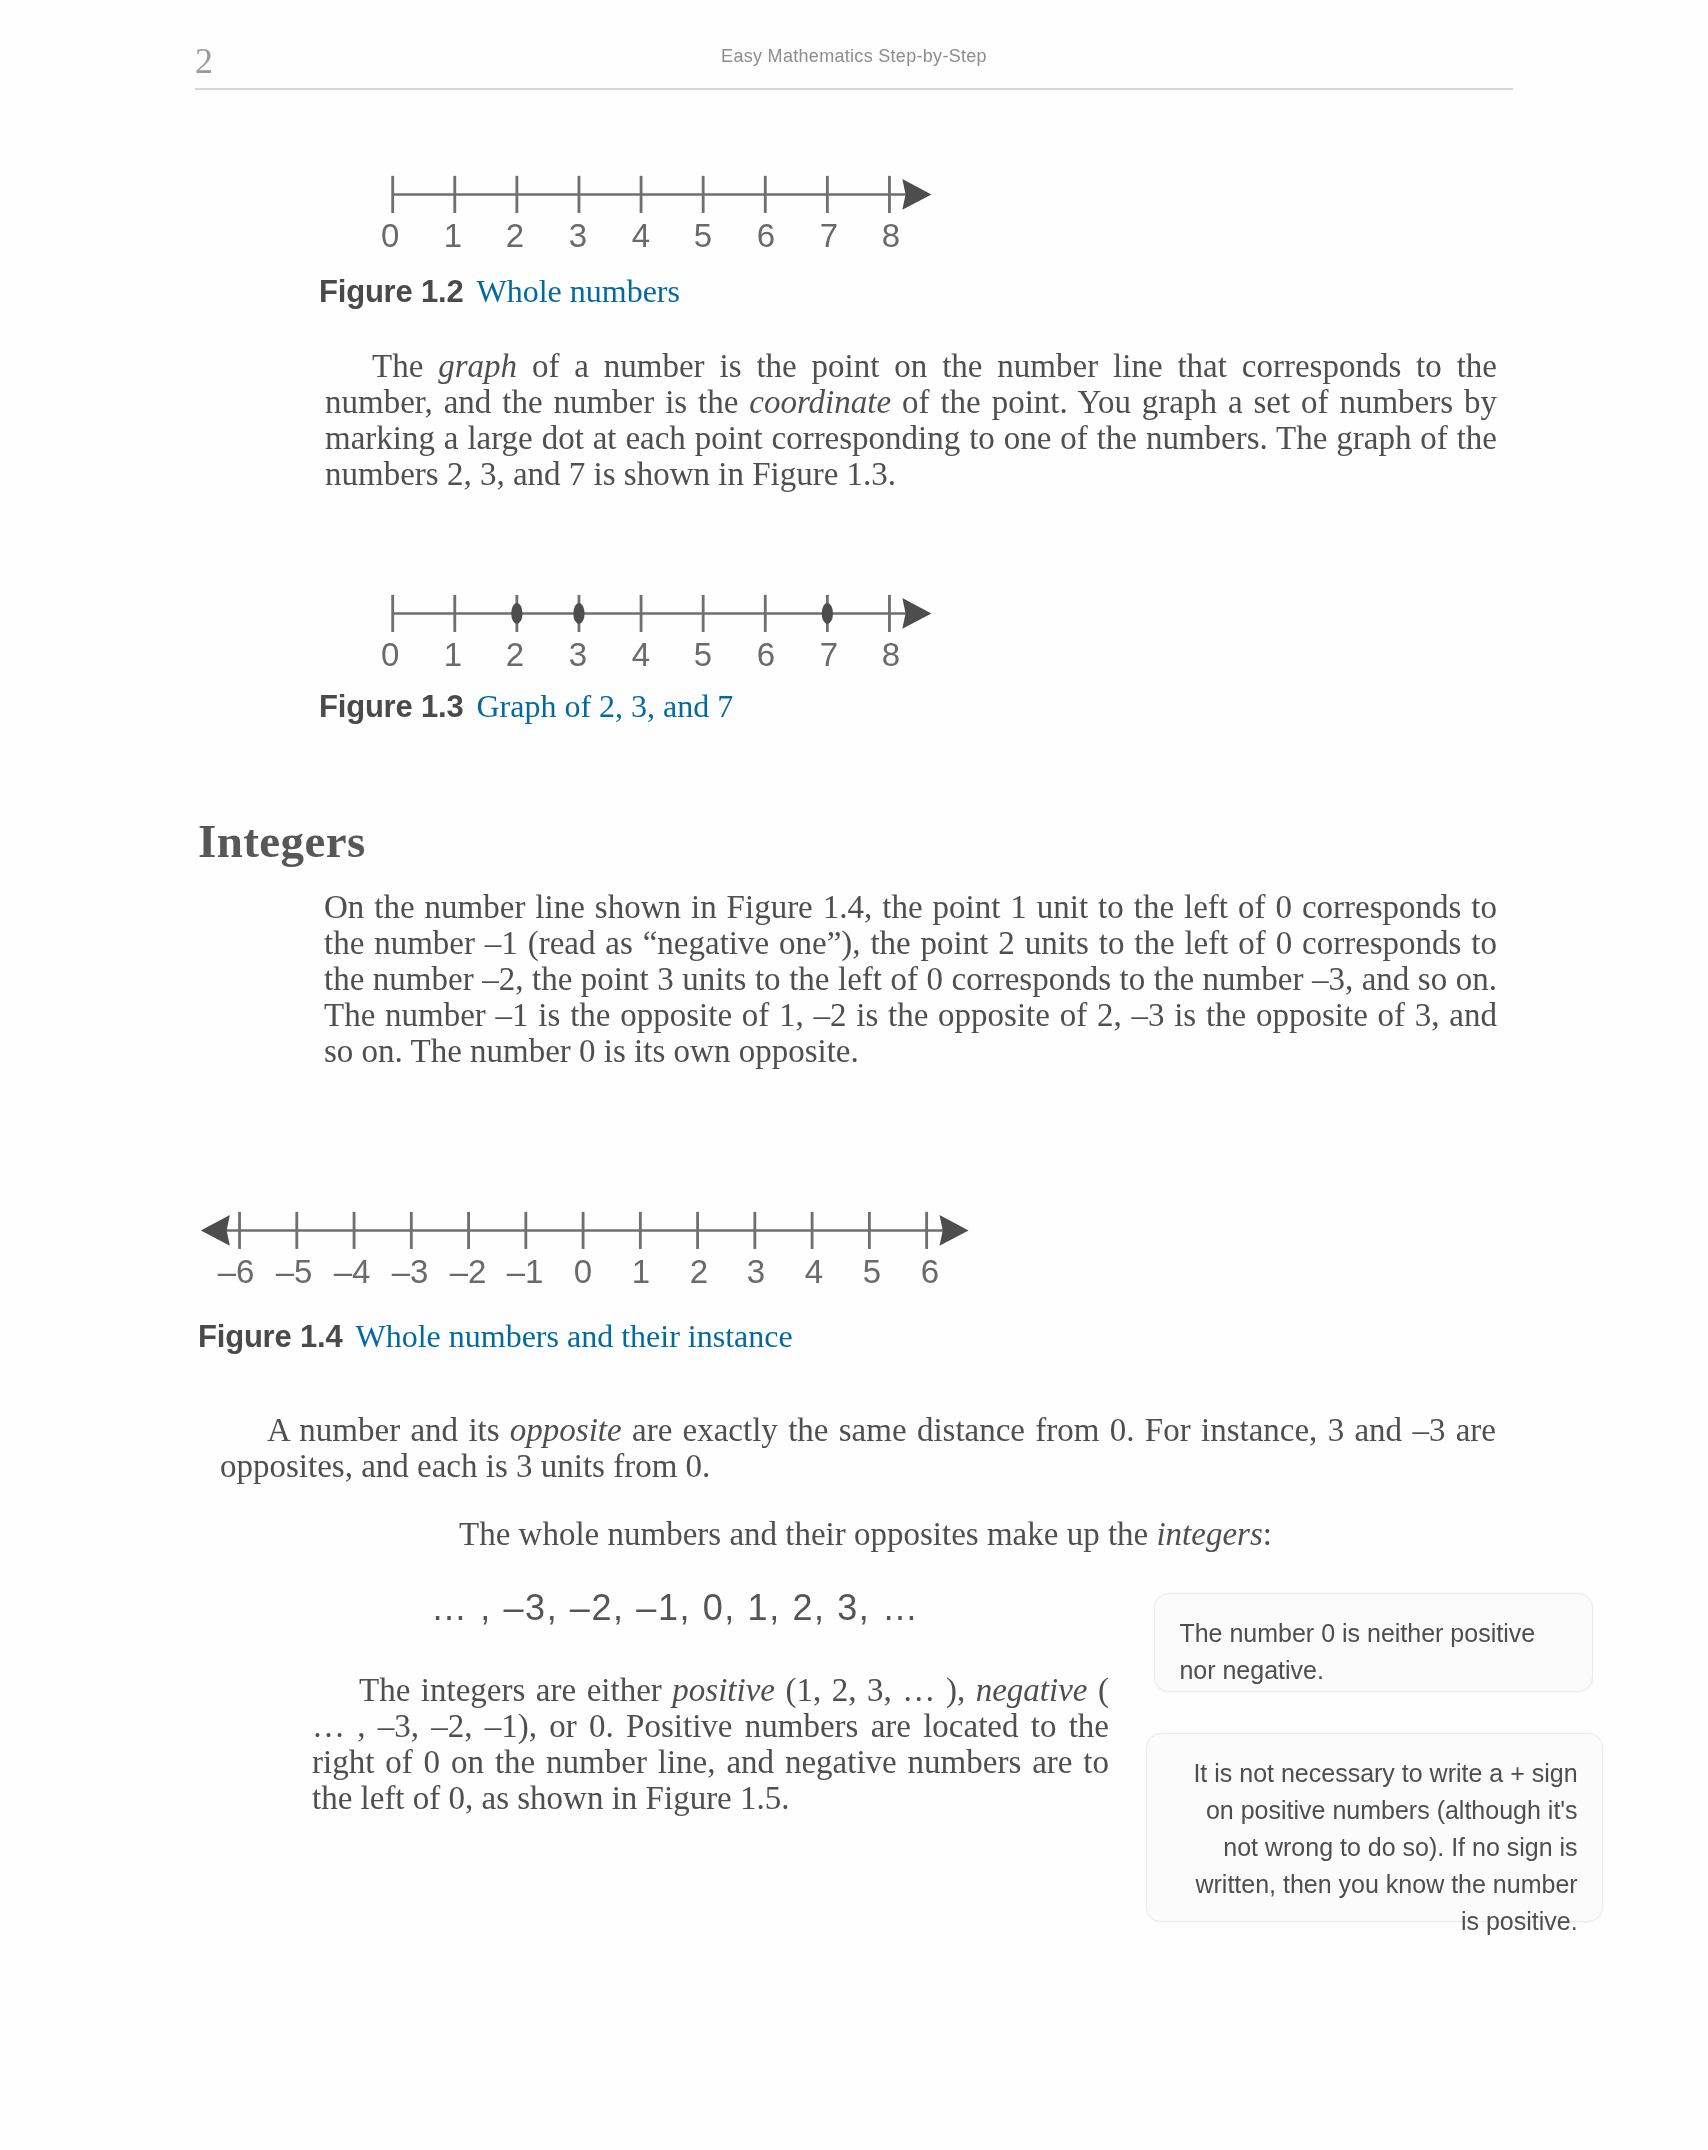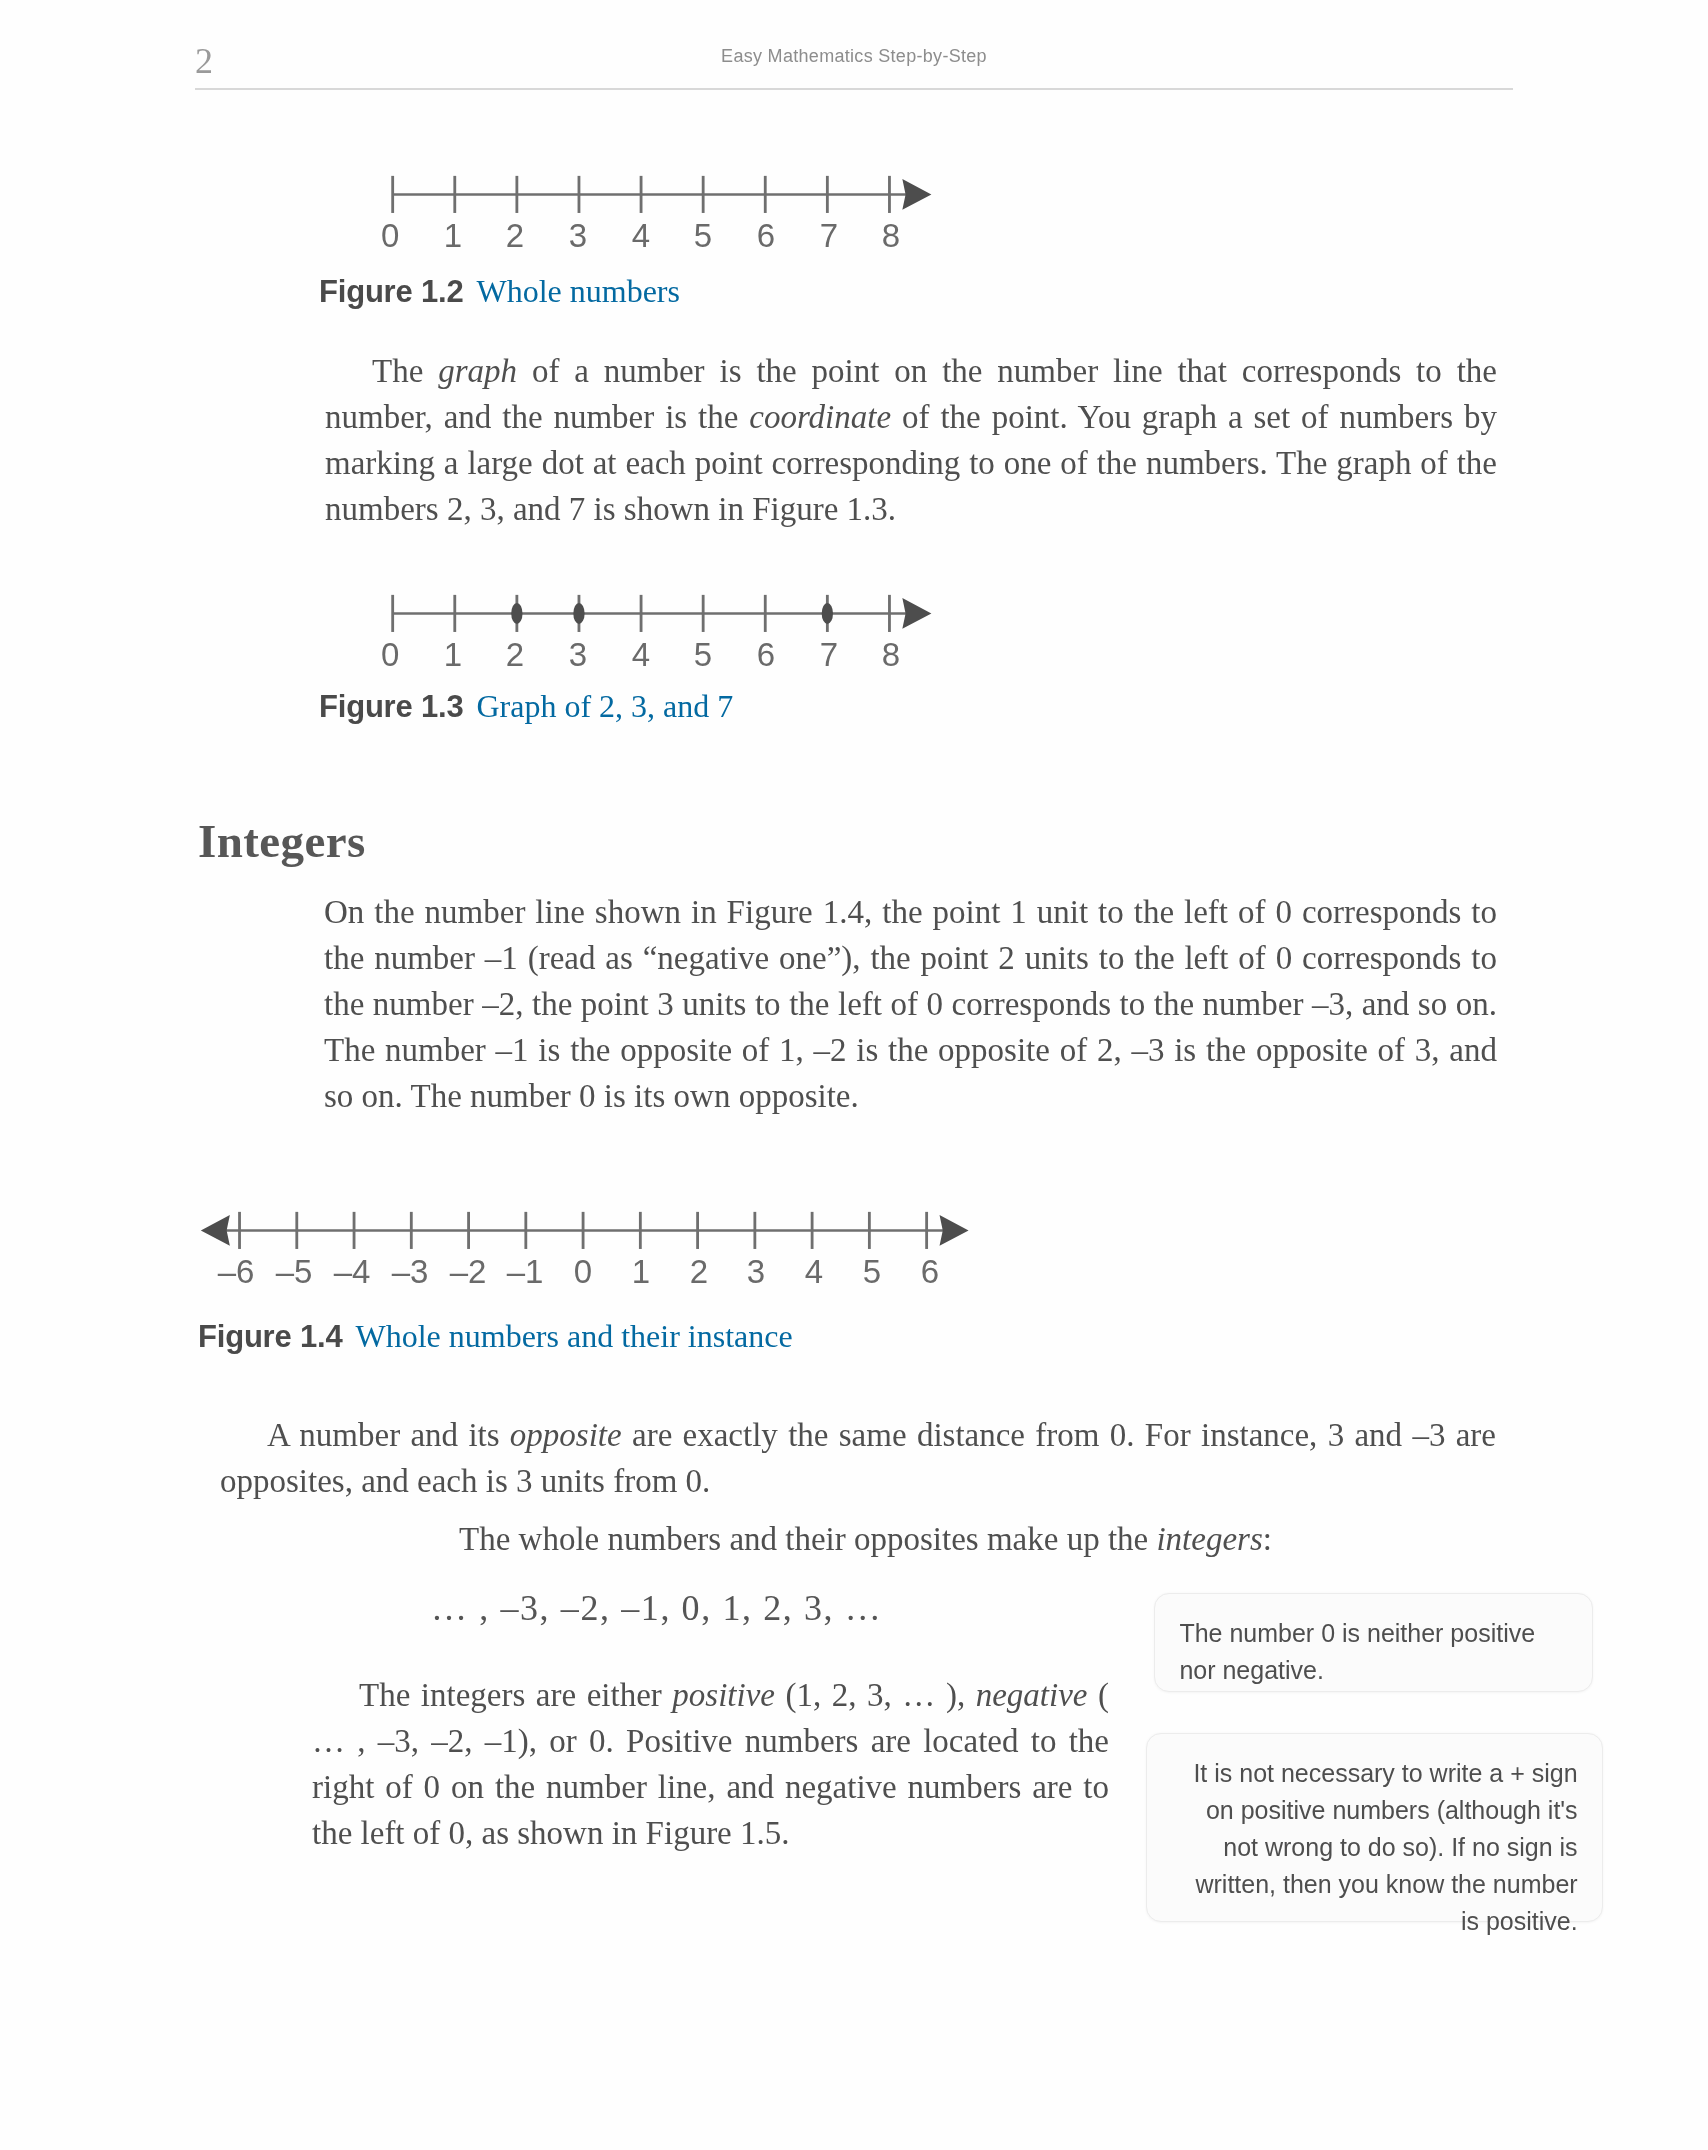--- a/index.html
+++ b/index.html
@@ -57,21 +57,21 @@
     bottom: 0;
     height: 1.6px;
     background: #d8d8d8;
   }
 
   
   .para {
     position: absolute;
     font-family: "Liberation Serif", serif;
     font-size: 33px;
-    line-height: 46px;
+    line-height: 36px;
     color: #4f4f4f;
     text-align: justify;
   }
   .para .ind { display: inline-block; width: 47px; }
   .para i { font-style: italic; }
 
   .caption {
     position: absolute;
     font-size: 31px;
     color: #555;
@@ -95,21 +95,21 @@
     position: absolute;
     font-family: "Liberation Serif", serif;
     font-weight: bold;
     font-size: 47px;
     color: #575757;
     letter-spacing: 0.4px;
   }
 
   .display-math {
     position: absolute;
-    font-family: Liberation Serif, serif;
+    font-family: Liberation Sans, sans-serif;
     font-size: 36px;
     color: #555;
     letter-spacing: 1.6px;
     white-space: nowrap;
   }
 
   
   .numline {
     position: absolute;
   }

